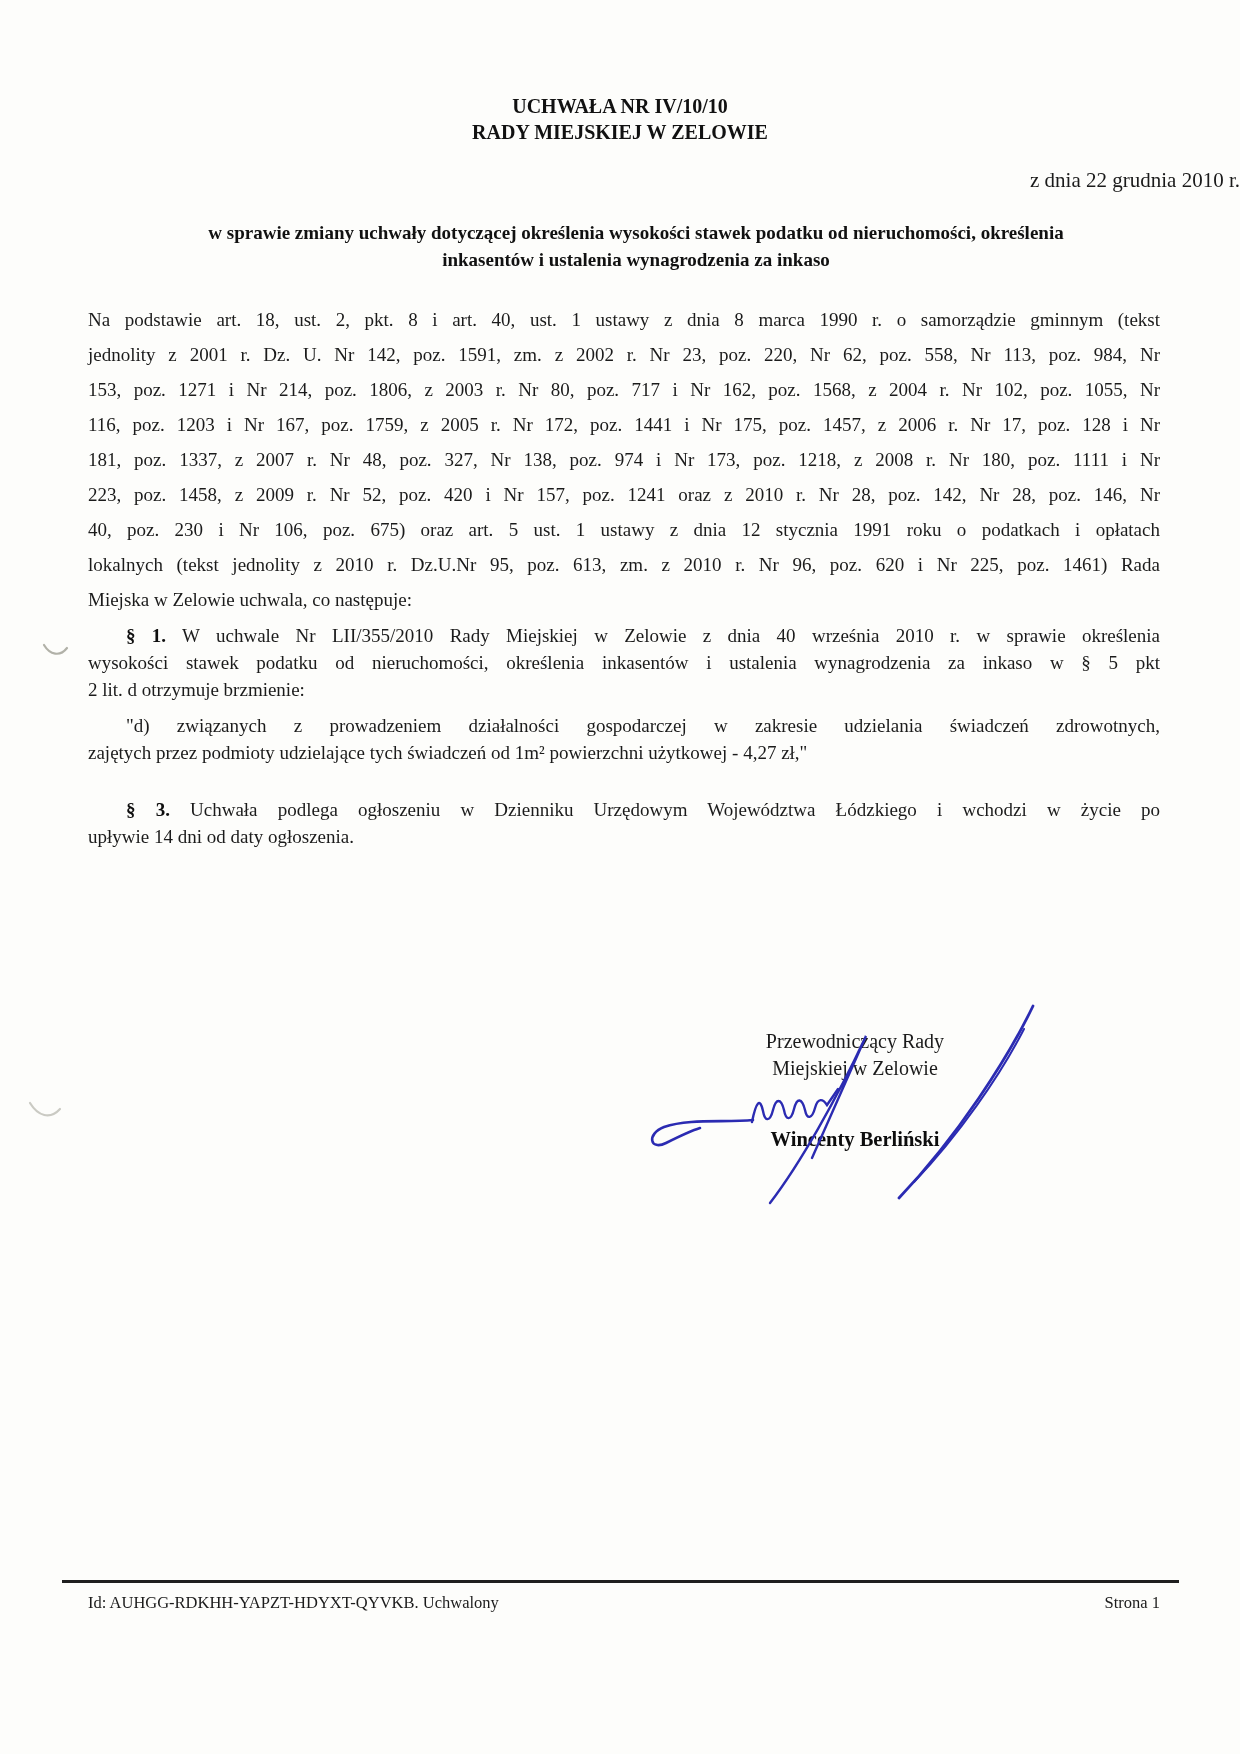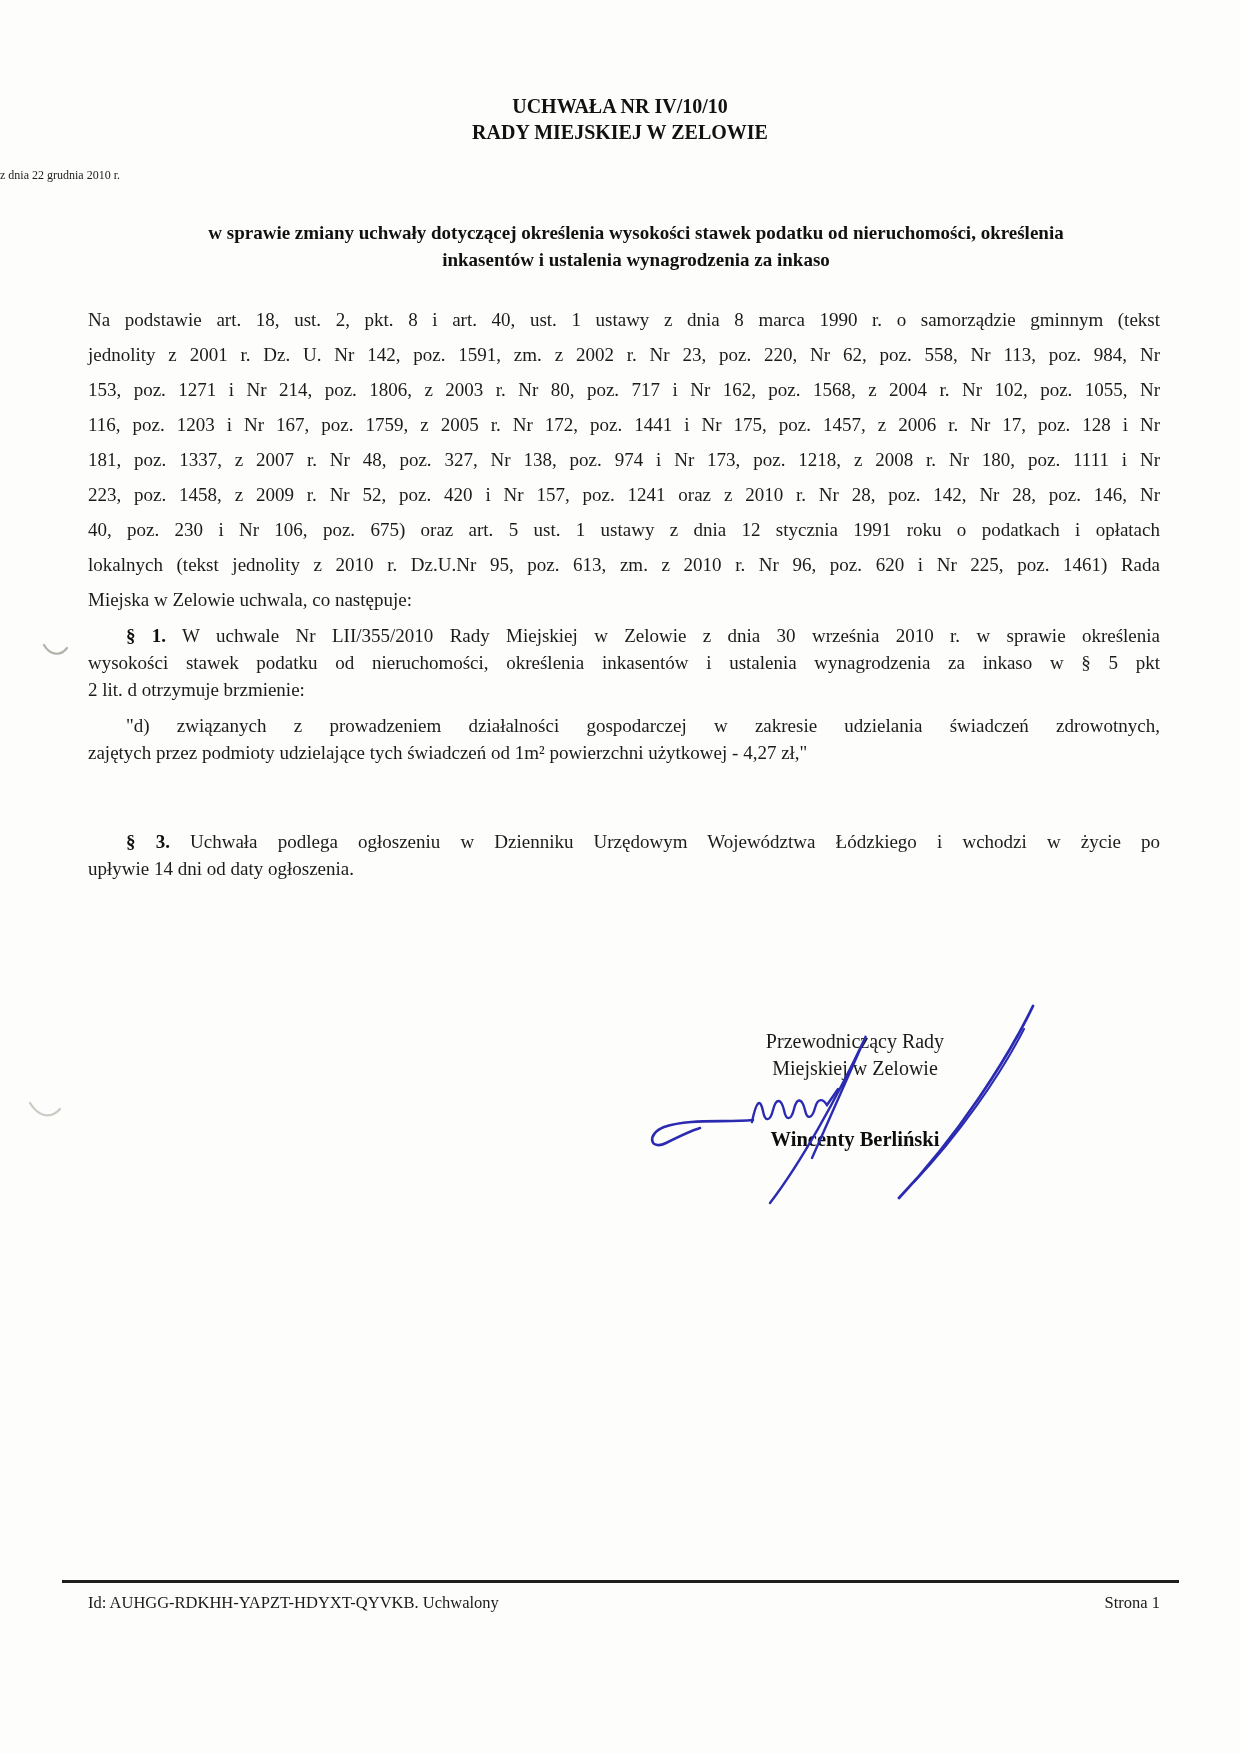--- a/index.html
+++ b/index.html
@@ -12,38 +12,38 @@
     color:#1b1b1b;
     overflow:hidden;
   }
   .doc-title {
     position:absolute; top:93px; left:0; width:100%;
     text-align:center; font-weight:bold; font-size:20px; line-height:26px;
     color:#111;
   }
   .doc-date {
     position:absolute; top:168px; left:0; width:100%;
-    text-align:left; font-size:12px;
+    text-align:right; font-size:21px;
   }
   .doc-subject {
     position:absolute; top:219px; left:0; width:100%;
     text-align:center; font-weight:bold; font-size:19px; line-height:27px;
     color:#111;
     margin-left:16px;
   }
   .legal { position:absolute; top:302px; left:88px; width:1072px; font-size:19px; }
   .legal .jline { line-height:35px; text-align:justify; text-align-last:justify; }
   .legal .lline { line-height:35px; }
   .sec { position:absolute; left:88px; width:1072px; font-size:19px; }
   .sec .jline { line-height:27px; text-align:justify; text-align-last:justify; }
   .sec .lline { line-height:27px; }
   .sec-1 { top:622px; }
   .sec-q { top:712px; }
   .sec-2 { top:768px; }
-  .sec-3 { top:828px; }
+  .sec-3 { top:796px; }
   .indent { text-indent:38px; }
   .b { font-weight:bold; color:#0e0e0e; }
   .sig-role {
     position:absolute; left:640px; top:1028px; width:430px;
     text-align:center; font-size:20px; line-height:27px;
   }
   .sig-name {
     position:absolute; left:640px; top:1128px; width:430px;
     text-align:center; font-size:20.5px; font-weight:bold; color:#0d0d0d;
   }
@@ -80,21 +80,21 @@
     <div class="jline">181, poz. 1337, z 2007 r. Nr 48, poz. 327, Nr 138, poz. 974 i Nr 173, poz. 1218, z 2008 r. Nr 180, poz. 1111 i Nr</div>
     <div class="jline">223, poz. 1458, z 2009 r. Nr 52, poz. 420 i Nr 157, poz. 1241 oraz z 2010 r. Nr 28, poz. 142, Nr 28, poz. 146, Nr</div>
     <div class="jline">40, poz. 230 i Nr 106, poz. 675) oraz art. 5 ust. 1 ustawy z dnia 12 stycznia 1991 roku o podatkach i opłatach</div>
     <div class="jline">lokalnych (tekst jednolity z 2010 r. Dz.U.Nr 95, poz. 613, zm. z 2010 r. Nr 96, poz. 620 i Nr 225, poz. 1461) Rada</div>
     <div class="lline">Miejska w Zelowie uchwala, co następuje:</div>
   </div>
 
   <div class="sec sec-1">
     <div class="jline indent">
       <span class="b">§ 1.</span>
-      <span>W uchwale Nr LII/355/2010 Rady Miejskiej w Zelowie z dnia 30 września 2010 r. w sprawie określenia</span>
+      <span>W uchwale Nr LII/355/2010 Rady Miejskiej w Zelowie z dnia 40 września 2010 r. w sprawie określenia</span>
     </div>
     <div class="jline">wysokości stawek podatku od nieruchomości, określenia inkasentów i ustalenia wynagrodzenia za inkaso w § 5 pkt</div>
     <div class="lline">2 lit. d otrzymuje brzmienie:</div>
   </div>
 
   <div class="sec sec-q">
     <div class="jline indent">"d) związanych z prowadzeniem działalności gospodarczej w zakresie udzielania świadczeń zdrowotnych,</div>
     <div class="lline">zajętych przez podmioty udzielające tych świadczeń od 1m² powierzchni użytkowej - 4,27 zł,"</div>
   </div>
 

